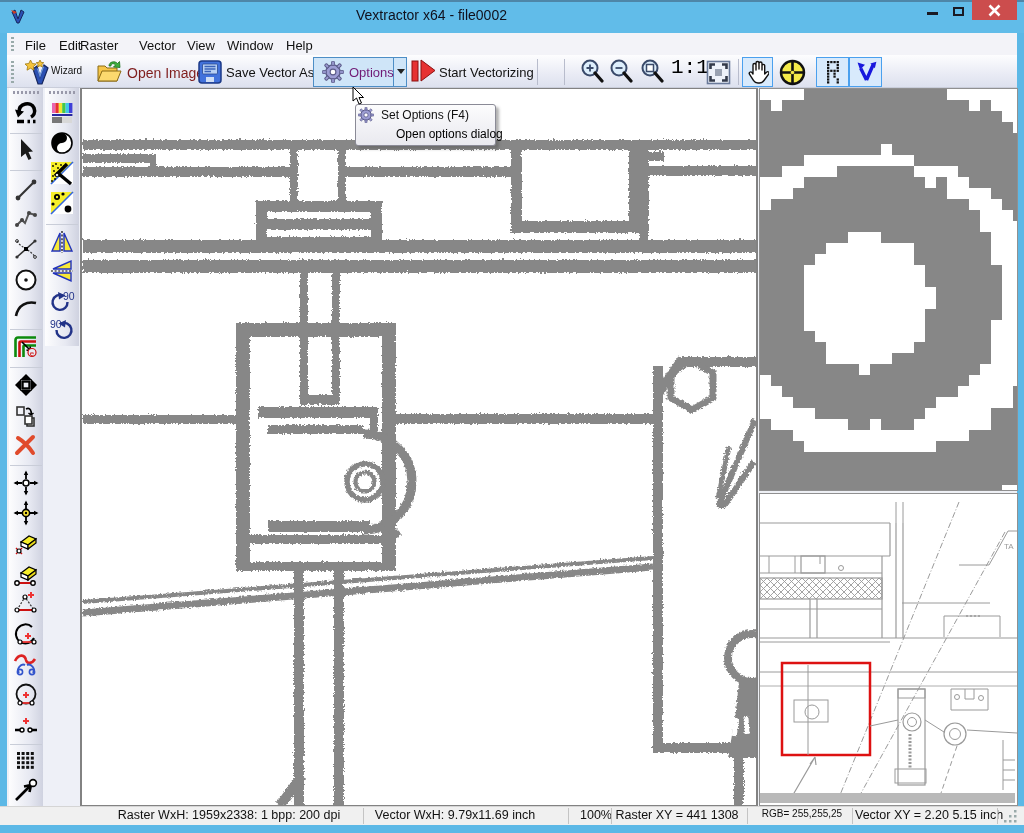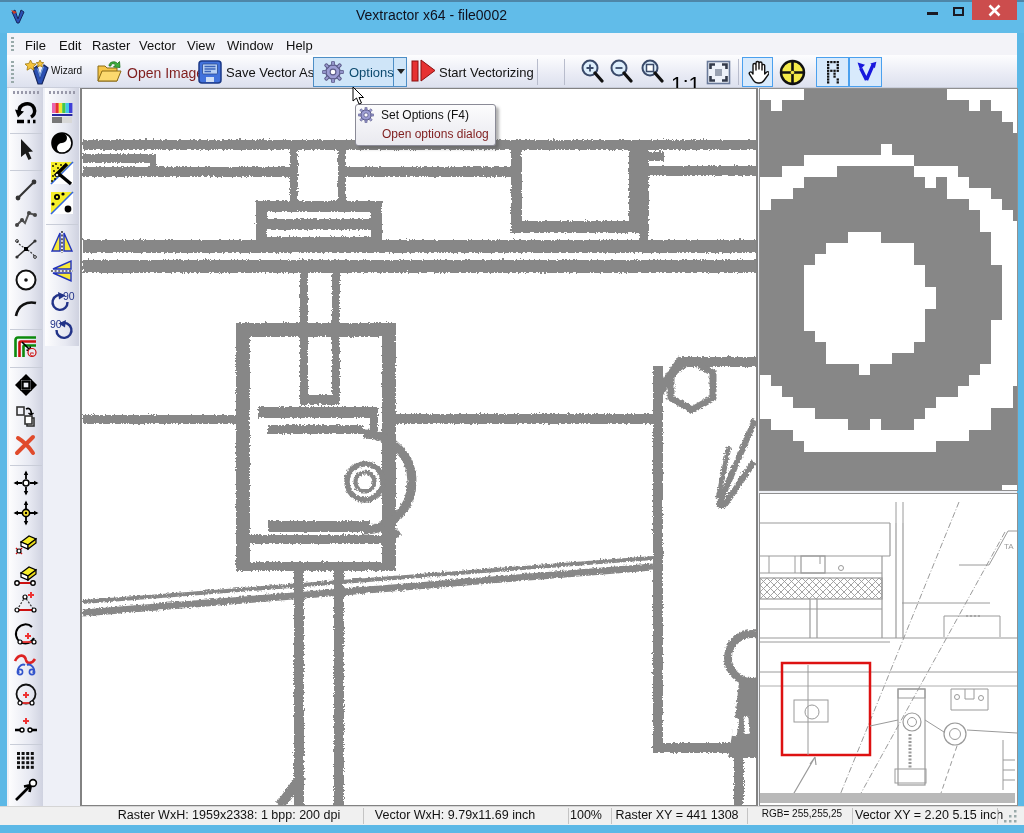--- a/index.html
+++ b/index.html
@@ -24,21 +24,21 @@
 <svg class="abs" style="left:988px;top:4px" width="13" height="13" viewBox="0 0 13 13">
     <path d="M1.5 1.5 L11.5 11.5 M11.5 1.5 L1.5 11.5" stroke="#fff" stroke-width="2.6"></path>
   </svg>
 
 <div class="abs" style="left:7px;top:33px;width:1010px;height:22px;background:#f3f3f8"></div>
 
 <div class="abs" style="left:11px;top:37px;width:3px;height:14px;background:repeating-linear-gradient(to bottom,#9aa 0,#9aa 2px,transparent 2px,transparent 4px)"></div>
 
 <div class="abs" style="left:25px;top:38px;font-size:13px;color:#111">File</div>
 <div class="abs" style="left:59px;top:38px;font-size:13px;color:#111">Edit</div>
-<div class="abs" style="left:92px;top:38px;font-size:13px;color:#111">Raster</div>
+<div class="abs" style="left:80px;top:38px;font-size:13px;color:#111">Raster</div>
 <div class="abs" style="left:139px;top:38px;font-size:13px;color:#111">Vector</div>
 <div class="abs" style="left:187px;top:38px;font-size:13px;color:#111">View</div>
 <div class="abs" style="left:227px;top:38px;font-size:13px;color:#111">Window</div>
 <div class="abs" style="left:286px;top:38px;font-size:13px;color:#111">Help</div>
 
 <div class="abs" style="left:7px;top:55px;width:1010px;height:33px;background:linear-gradient(to bottom,#fdfdfe,#e9ebf5 60%,#dde1ee);border-bottom:1px solid #c9cdda"></div>
 
 <div class="abs" style="left:11px;top:61px;width:3px;height:22px;background:repeating-linear-gradient(to bottom,#9aa 0,#9aa 2px,transparent 2px,transparent 4px)"></div>
 
 <svg class="abs" style="left:25px;top:59px" width="24" height="26" viewBox="0 0 24 26">
@@ -71,21 +71,21 @@
     <circle cx="8" cy="8" r="2.1" fill="#fff" stroke="#5a5a88" stroke-width="0.8"></circle>
     <rect x="7" y="0.2" width="2" height="3" rx="0.5" fill="#9d9dd4" stroke="#5a5a88" stroke-width="0.7" transform="rotate(0 8 8)"></rect>
     <rect x="7" y="0.2" width="2" height="3" rx="0.5" fill="#9d9dd4" stroke="#5a5a88" stroke-width="0.7" transform="rotate(45 8 8)"></rect>
     <rect x="7" y="0.2" width="2" height="3" rx="0.5" fill="#9d9dd4" stroke="#5a5a88" stroke-width="0.7" transform="rotate(90 8 8)"></rect>
     <rect x="7" y="0.2" width="2" height="3" rx="0.5" fill="#9d9dd4" stroke="#5a5a88" stroke-width="0.7" transform="rotate(135 8 8)"></rect>
     <rect x="7" y="0.2" width="2" height="3" rx="0.5" fill="#9d9dd4" stroke="#5a5a88" stroke-width="0.7" transform="rotate(180 8 8)"></rect>
     <rect x="7" y="0.2" width="2" height="3" rx="0.5" fill="#9d9dd4" stroke="#5a5a88" stroke-width="0.7" transform="rotate(225 8 8)"></rect>
     <rect x="7" y="0.2" width="2" height="3" rx="0.5" fill="#9d9dd4" stroke="#5a5a88" stroke-width="0.7" transform="rotate(270 8 8)"></rect>
     <rect x="7" y="0.2" width="2" height="3" rx="0.5" fill="#9d9dd4" stroke="#5a5a88" stroke-width="0.7" transform="rotate(315 8 8)"></rect>
   </svg>
-<div class="abs" style="left:349px;top:65px;font-size:13px;color:#0c4a6e">Options</div>
+<div class="abs" style="left:349px;top:65px;font-size:13px;color:#701a75">Options</div>
 
 <svg class="abs" style="left:411px;top:59px" width="26" height="24" viewBox="0 0 26 24">
 <rect x="1" y="2" width="6" height="20" fill="#e63232" stroke="#8c1010" stroke-width="1"></rect>
 <path d="M10 1 L24 11.5 L10 22 Z" fill="#e63232" stroke="#8c1010" stroke-width="1"></path>
 </svg>
 <div class="abs" style="left:439px;top:65px;font-size:13px;color:#111">Start Vectorizing</div>
 <div class="abs" style="left:537px;top:59px;width:1px;height:26px;background:#b8bccc"></div>
 <div class="abs" style="left:564px;top:59px;width:1px;height:26px;background:#b8bccc"></div>
 <svg class="abs" style="left:580px;top:59px" width="24" height="26" viewBox="0 0 24 26">
 <circle cx="10" cy="9" r="7.5" fill="#ddeefc" stroke="#3a4a6a" stroke-width="2"></circle>
@@ -95,21 +95,21 @@
 <svg class="abs" style="left:609px;top:59px" width="24" height="26" viewBox="0 0 24 26">
 <circle cx="10" cy="9" r="7.5" fill="#ddeefc" stroke="#3a4a6a" stroke-width="2"></circle>
 <path d="M6.5 9 H13.5" stroke="#3a4a6a" stroke-width="1.8"></path>
 <path d="M15 14 L22 22" stroke="#111" stroke-width="3.2" stroke-linecap="round"></path>
 </svg>
 <svg class="abs" style="left:640px;top:59px" width="24" height="26" viewBox="0 0 24 26">
 <circle cx="10" cy="9" r="7.5" fill="#ddeefc" stroke="#3a4a6a" stroke-width="2"></circle>
 <rect x="6.5" y="5.5" width="7" height="7" fill="#fff" stroke="#3a4a6a" stroke-width="1.5"></rect>
 <path d="M15 14 L22 22" stroke="#111" stroke-width="3.2" stroke-linecap="round"></path>
 </svg>
-<div class="abs" style="left:671px;top:72px;width:30px;font-family:Liberation Sans, sans-serif;font-size:21px;color:#000">1:1</div>
+<div class="abs" style="left:671px;top:56px;width:30px;font-family:Liberation Mono, monospace;font-size:21px;color:#000">1:1</div>
 
 <svg class="abs" style="left:706px;top:60px" width="25" height="25" viewBox="0 0 25 25">
 <rect x="1.5" y="1.5" width="22" height="22" fill="#eef2fa" stroke="#6a7a9a" stroke-width="1.6"></rect>
 <path d="M4.5 9 V4.5 H9 M16 4.5 H20.5 V9 M20.5 16 V20.5 H16 M9 20.5 H4.5 V16" stroke="#333a4a" stroke-width="2.6" fill="none"></path>
 <rect x="9" y="9" width="7" height="7" fill="#9aa2b2"></rect>
 </svg>
 <div class="abs" style="left:738px;top:59px;width:1px;height:26px;background:#b8bccc"></div>
 <div class="abs" style="left:742px;top:57px;width:31px;height:30px;background:#d8eafc;border:1px solid #4aa0ee"></div>
 
 <svg class="abs" style="left:746px;top:59px" width="23" height="26" viewBox="0 0 23 26">
@@ -544,21 +544,21 @@
 <path d="M197 252 L180 302" stroke="#9a9a9a" stroke-width="1" fill="none" stroke-dasharray="5 3"></path>
 <path d="M243 246 V296 M243 266 H255 M243 276 H255 M243 286 H255" stroke="#9a9a9a" stroke-width="1" fill="none"></path>
 <rect x="0" y="299" width="255" height="10" fill="#b9b9b9"></rect>
 </svg>
 
 <div class="abs" style="left:0px;top:806px;width:1024px;height:19px;background:#f0f0f0;border-top:1px solid #d5d5d5"></div>
 <div class="abs" style="left:95px;top:808px;width:268px;text-align:center;font-size:12.5px;color:#111;white-space:nowrap">Raster WxH: 1959x2338: 1 bpp: 200 dpi</div>
 <div class="abs" style="left:363px;top:808px;width:1px;height:16px;background:#c4c4c4"></div>
 <div class="abs" style="left:370px;top:808px;width:170px;text-align:center;font-size:12.5px;color:#111;white-space:nowrap">Vector WxH:  9.79x11.69 inch</div>
 <div class="abs" style="left:568px;top:808px;width:1px;height:16px;background:#c4c4c4"></div>
-<div class="abs" style="left:570px;top:808px;width:42px;text-align:left;font-size:12.5px;color:#111;white-space:nowrap">100%</div>
+<div class="abs" style="left:570px;top:808px;width:42px;text-align:right;font-size:12.5px;color:#111;white-space:nowrap">100%</div>
 <div class="abs" style="left:611px;top:808px;width:1px;height:16px;background:#c4c4c4"></div>
 <div class="abs" style="left:613px;top:808px;width:128px;text-align:center;font-size:12.5px;color:#111;white-space:nowrap">Raster XY =  441 1308</div>
 <div class="abs" style="left:747px;top:808px;width:1px;height:16px;background:#c4c4c4"></div>
 <div class="abs" style="left:752px;top:808px;width:100px;text-align:center;font-size:10px;color:#111;white-space:nowrap">RGB= 255,255,25</div>
 <div class="abs" style="left:852px;top:808px;width:1px;height:16px;background:#c4c4c4"></div>
 <div class="abs" style="left:855px;top:808px;width:140px;text-align:center;font-size:12.5px;color:#111;white-space:nowrap">Vector XY =  2.20  5.15 inch</div>
 <div class="abs" style="left:997px;top:808px;width:1px;height:16px;background:#c4c4c4"></div>
 <svg class="abs" style="left:1003px;top:809px" width="16" height="14" viewBox="0 0 16 14">
     <rect x="11" y="1" width="2.5" height="2.5" fill="#9aa"></rect>
     <rect x="11" y="6" width="2.5" height="2.5" fill="#9aa"></rect>
@@ -577,17 +577,17 @@
     <rect x="7" y="0.2" width="2" height="3" rx="0.5" fill="#9d9dd4" stroke="#5a5a88" stroke-width="0.7" transform="rotate(0 8 8)"></rect>
     <rect x="7" y="0.2" width="2" height="3" rx="0.5" fill="#9d9dd4" stroke="#5a5a88" stroke-width="0.7" transform="rotate(45 8 8)"></rect>
     <rect x="7" y="0.2" width="2" height="3" rx="0.5" fill="#9d9dd4" stroke="#5a5a88" stroke-width="0.7" transform="rotate(90 8 8)"></rect>
     <rect x="7" y="0.2" width="2" height="3" rx="0.5" fill="#9d9dd4" stroke="#5a5a88" stroke-width="0.7" transform="rotate(135 8 8)"></rect>
     <rect x="7" y="0.2" width="2" height="3" rx="0.5" fill="#9d9dd4" stroke="#5a5a88" stroke-width="0.7" transform="rotate(180 8 8)"></rect>
     <rect x="7" y="0.2" width="2" height="3" rx="0.5" fill="#9d9dd4" stroke="#5a5a88" stroke-width="0.7" transform="rotate(225 8 8)"></rect>
     <rect x="7" y="0.2" width="2" height="3" rx="0.5" fill="#9d9dd4" stroke="#5a5a88" stroke-width="0.7" transform="rotate(270 8 8)"></rect>
     <rect x="7" y="0.2" width="2" height="3" rx="0.5" fill="#9d9dd4" stroke="#5a5a88" stroke-width="0.7" transform="rotate(315 8 8)"></rect>
   </svg>
 <div class="abs" style="left:381px;top:108px;font-size:12px;font-weight:normal;color:#111">Set Options (F4)</div>
-<div class="abs" style="left:382px;top:127px;font-size:12px;color:#7f1d1d">Open options dialog</div>
+<div class="abs" style="left:396px;top:127px;font-size:12px;color:#000000">Open options dialog</div>
 
 <svg class="abs" style="left:352px;top:87px" width="14" height="20" viewBox="0 0 14 20">
 <path d="M1 0 L1 14 L4.5 11 L7 17 L9.5 16 L7 10.5 L11.5 10.5 Z" fill="#fff" stroke="#000" stroke-width="1"></path>
 </svg>
 
 </body></html>

